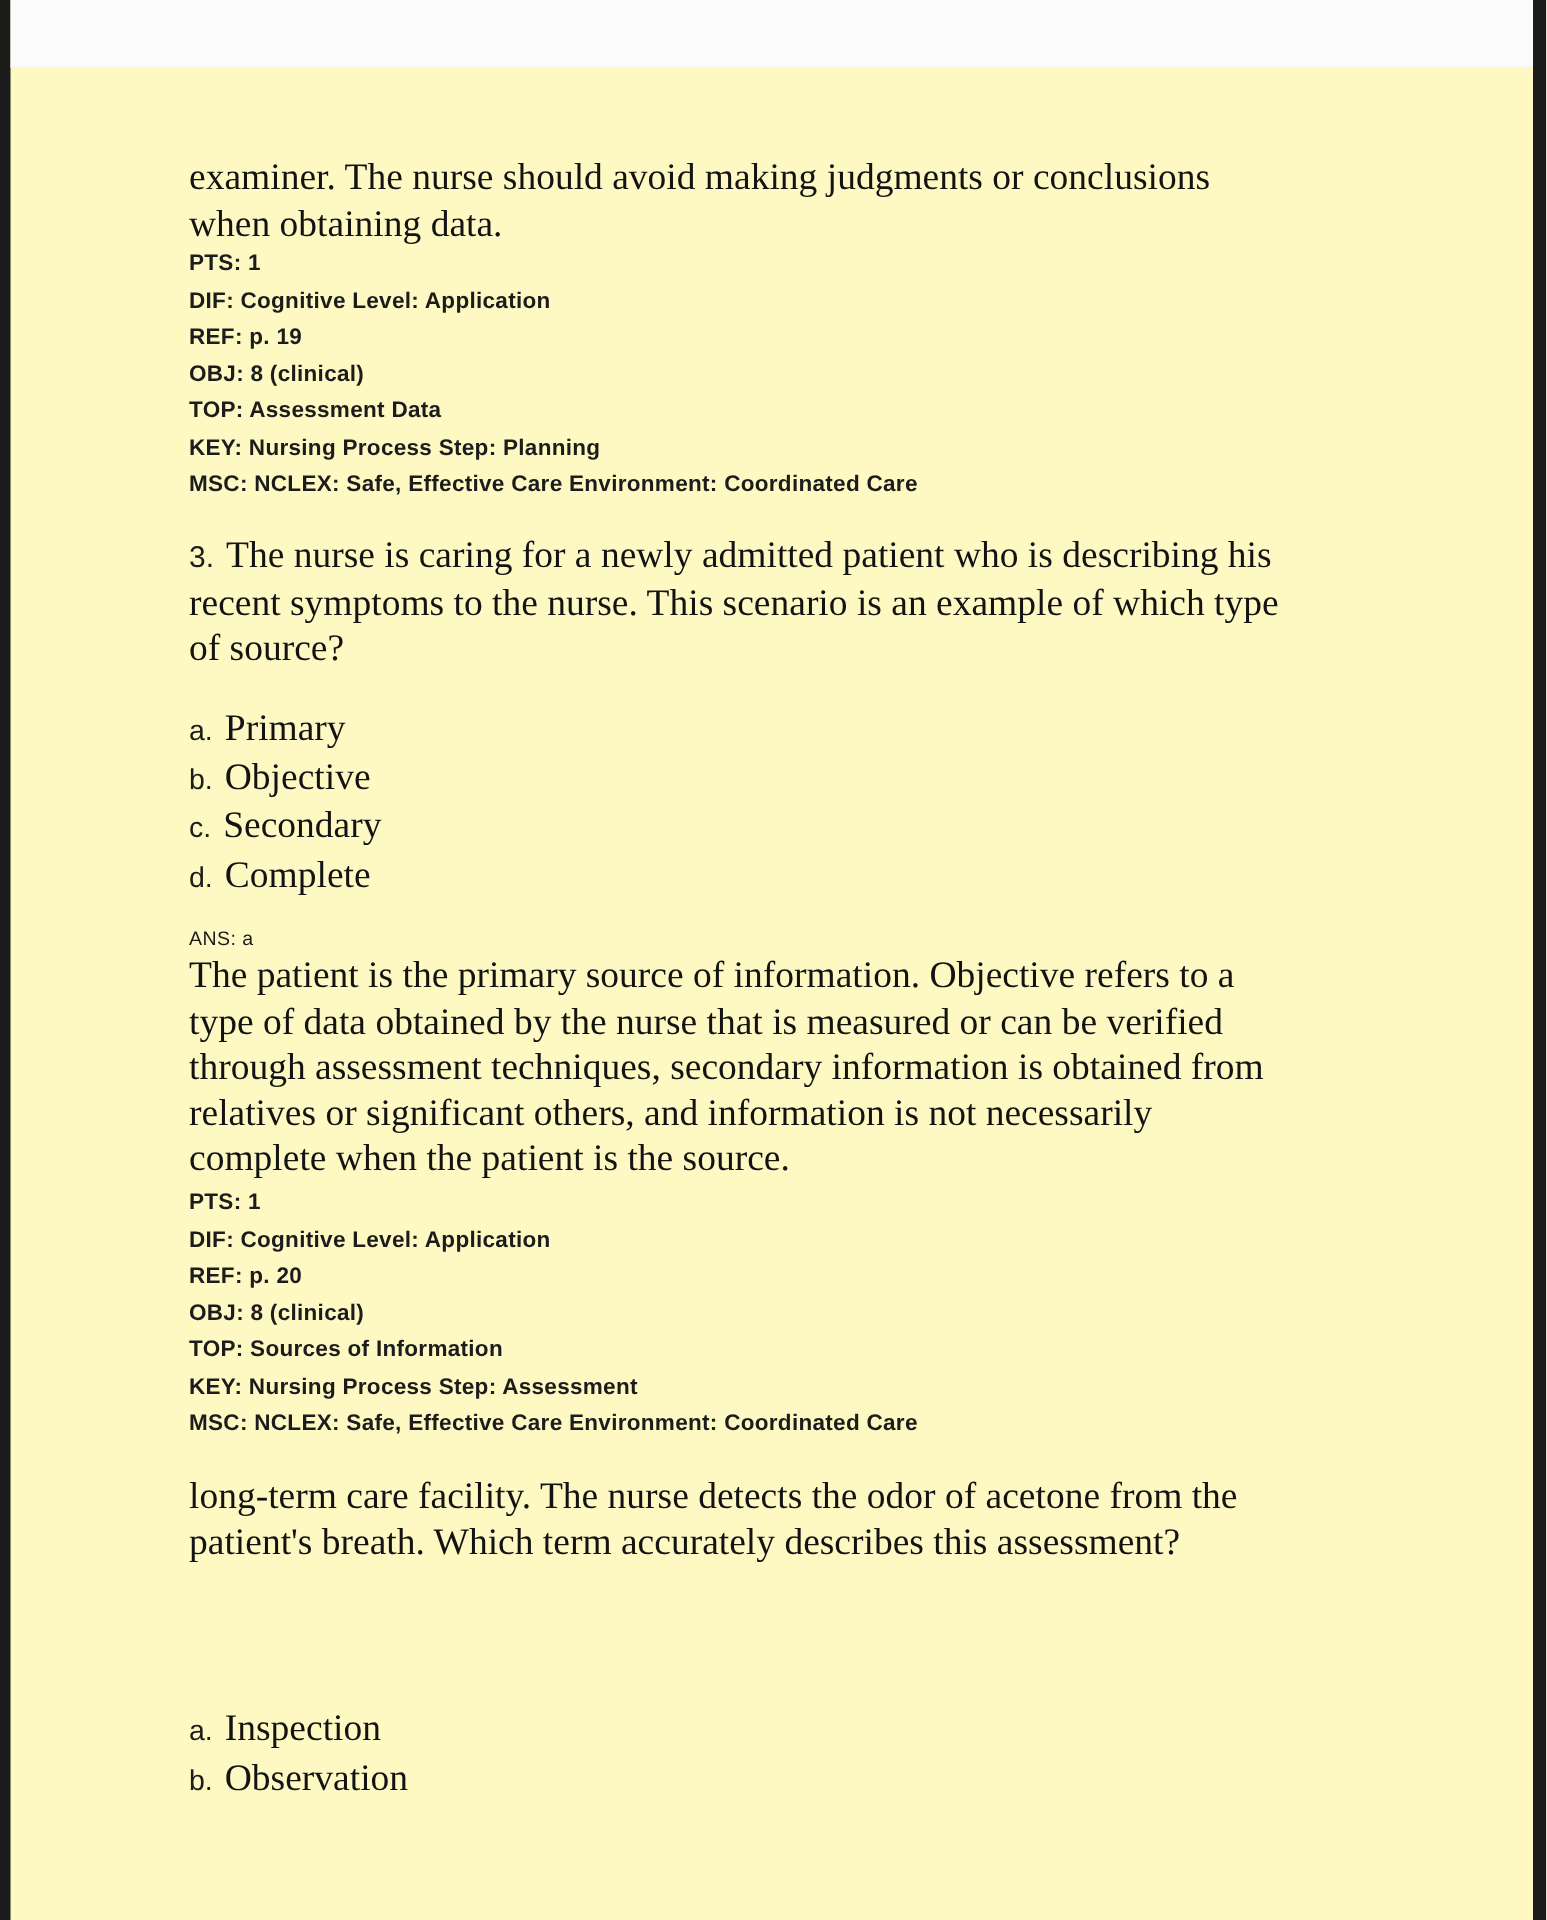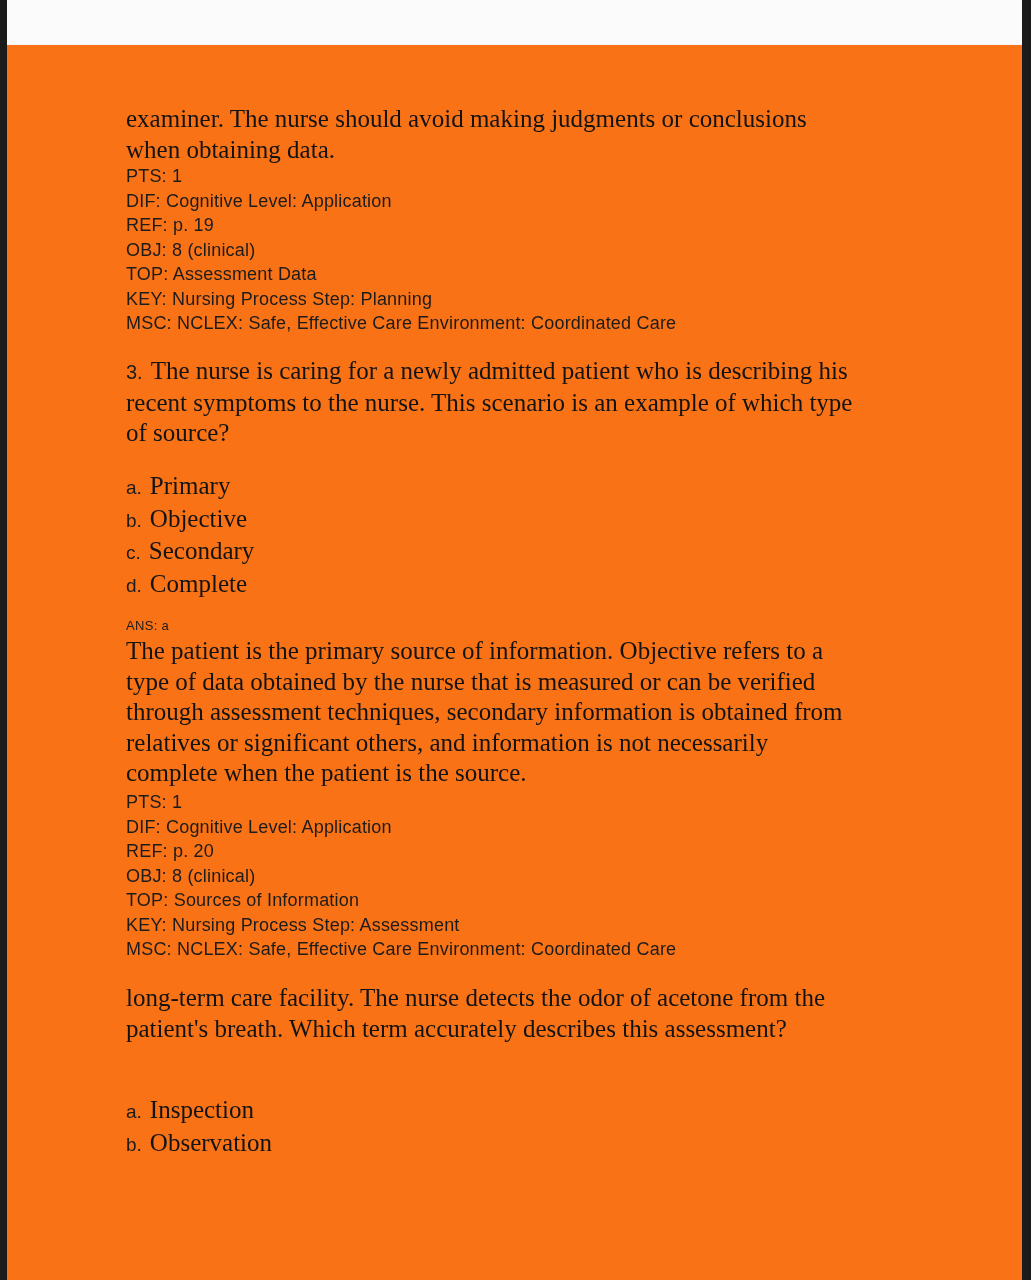--- a/index.html
+++ b/index.html
@@ -4,21 +4,21 @@
 <style>
   html, body {
     margin: 0;
     padding: 0;
     background: #ffffff;
   }
   .screen {
     position: relative;
     width: 1031px;
     height: 1280px;
-    background: #f97316;
+    background: #fef9c3;
     overflow: hidden;
   }
   .border-left {
     position: absolute;
     left: 0; top: 0;
     width: 7px; height: 1280px;
     background: #1b1b1b;
   }
   .border-right {
     position: absolute;
@@ -48,23 +48,24 @@
     font-family: "Liberation Serif", "DejaVu Serif", serif;
     font-size: 25px;
     line-height: 30.5px;
     color: #131313;
   }
   .sans {
     font-family: "Liberation Sans", "DejaVu Sans", sans-serif;
     color: #1c1c1c;
   }
   .meta-line {
-    font-size: 18px;
+    font-size: 15px;
     line-height: 24.5px;
     letter-spacing: 0.2px;
+    font-weight: bold;
   }
   .ans-line {
     font-size: 13px;
     line-height: 25px;
     letter-spacing: 0.3px;
   }
   .qnum {
     font-size: 20px;
     margin-right: 8px;
   }
@@ -142,21 +143,21 @@
       <div class="line sans meta-line">TOP: Sources of Information</div>
       <div class="line sans meta-line">KEY: Nursing Process Step: Assessment</div>
       <div class="line sans meta-line">MSC: NCLEX: Safe, Effective Care Environment: Coordinated Care</div>
     </section>
 
     <section class="block" style="top:983px">
       <div class="line serif">long-term care facility. The nurse detects the odor of acetone from the</div>
       <div class="line serif">patient's breath. Which term accurately describes this assessment?</div>
     </section>
 
-    <section class="block" style="top:1095px">
+    <section class="block" style="top:1138px">
       <div class="line serif">
         <span class="sans opt-letter">a.</span><span>Inspection</span>
       </div>
       <div class="line serif">
         <span class="sans opt-letter">b.</span><span>Observation</span>
       </div>
     </section>
 
   </div>
 </div>

